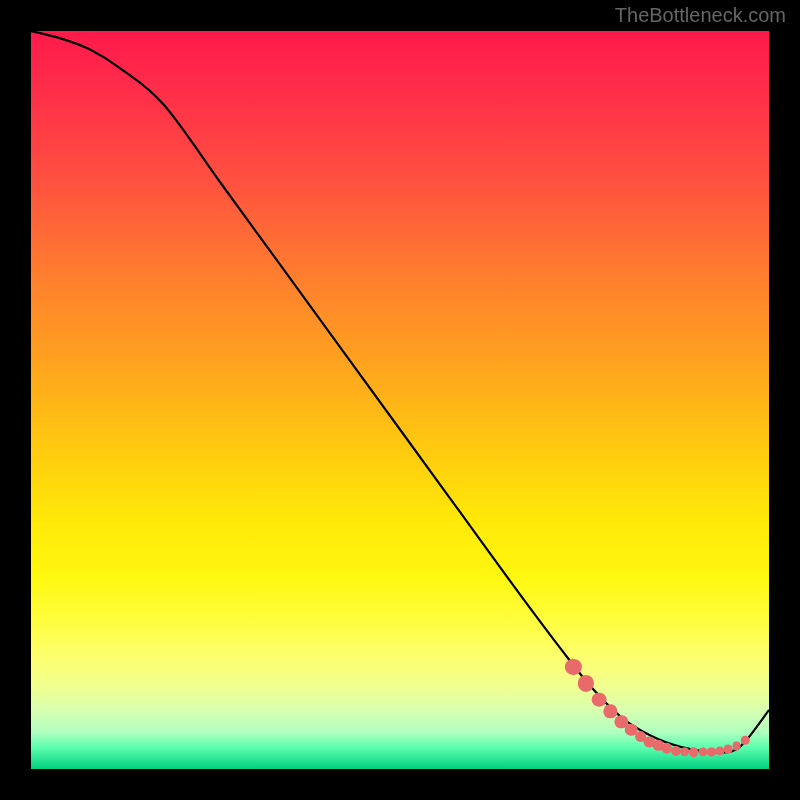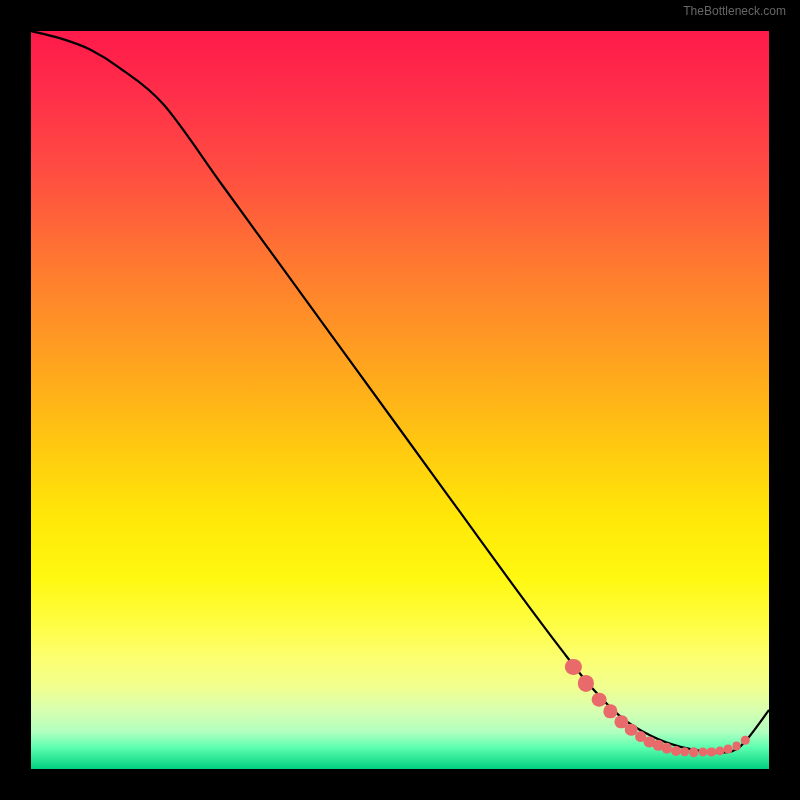--- a/index.html
+++ b/index.html
@@ -8,21 +8,21 @@
     height: 800px;
     background: #000;
     position: relative;
     font-family: Arial, sans-serif;
   }
   .watermark {
     position: absolute;
     top: 4px;
     right: 14px;
     color: #666;
-    font-size: 12px;
+    font-size: 20px;
     z-index: 10;
   }
   .plot-area {
     position: absolute;
     left: 31px;
     top: 31px;
     width: 738px;
     height: 738px;
     overflow: hidden;
   }

